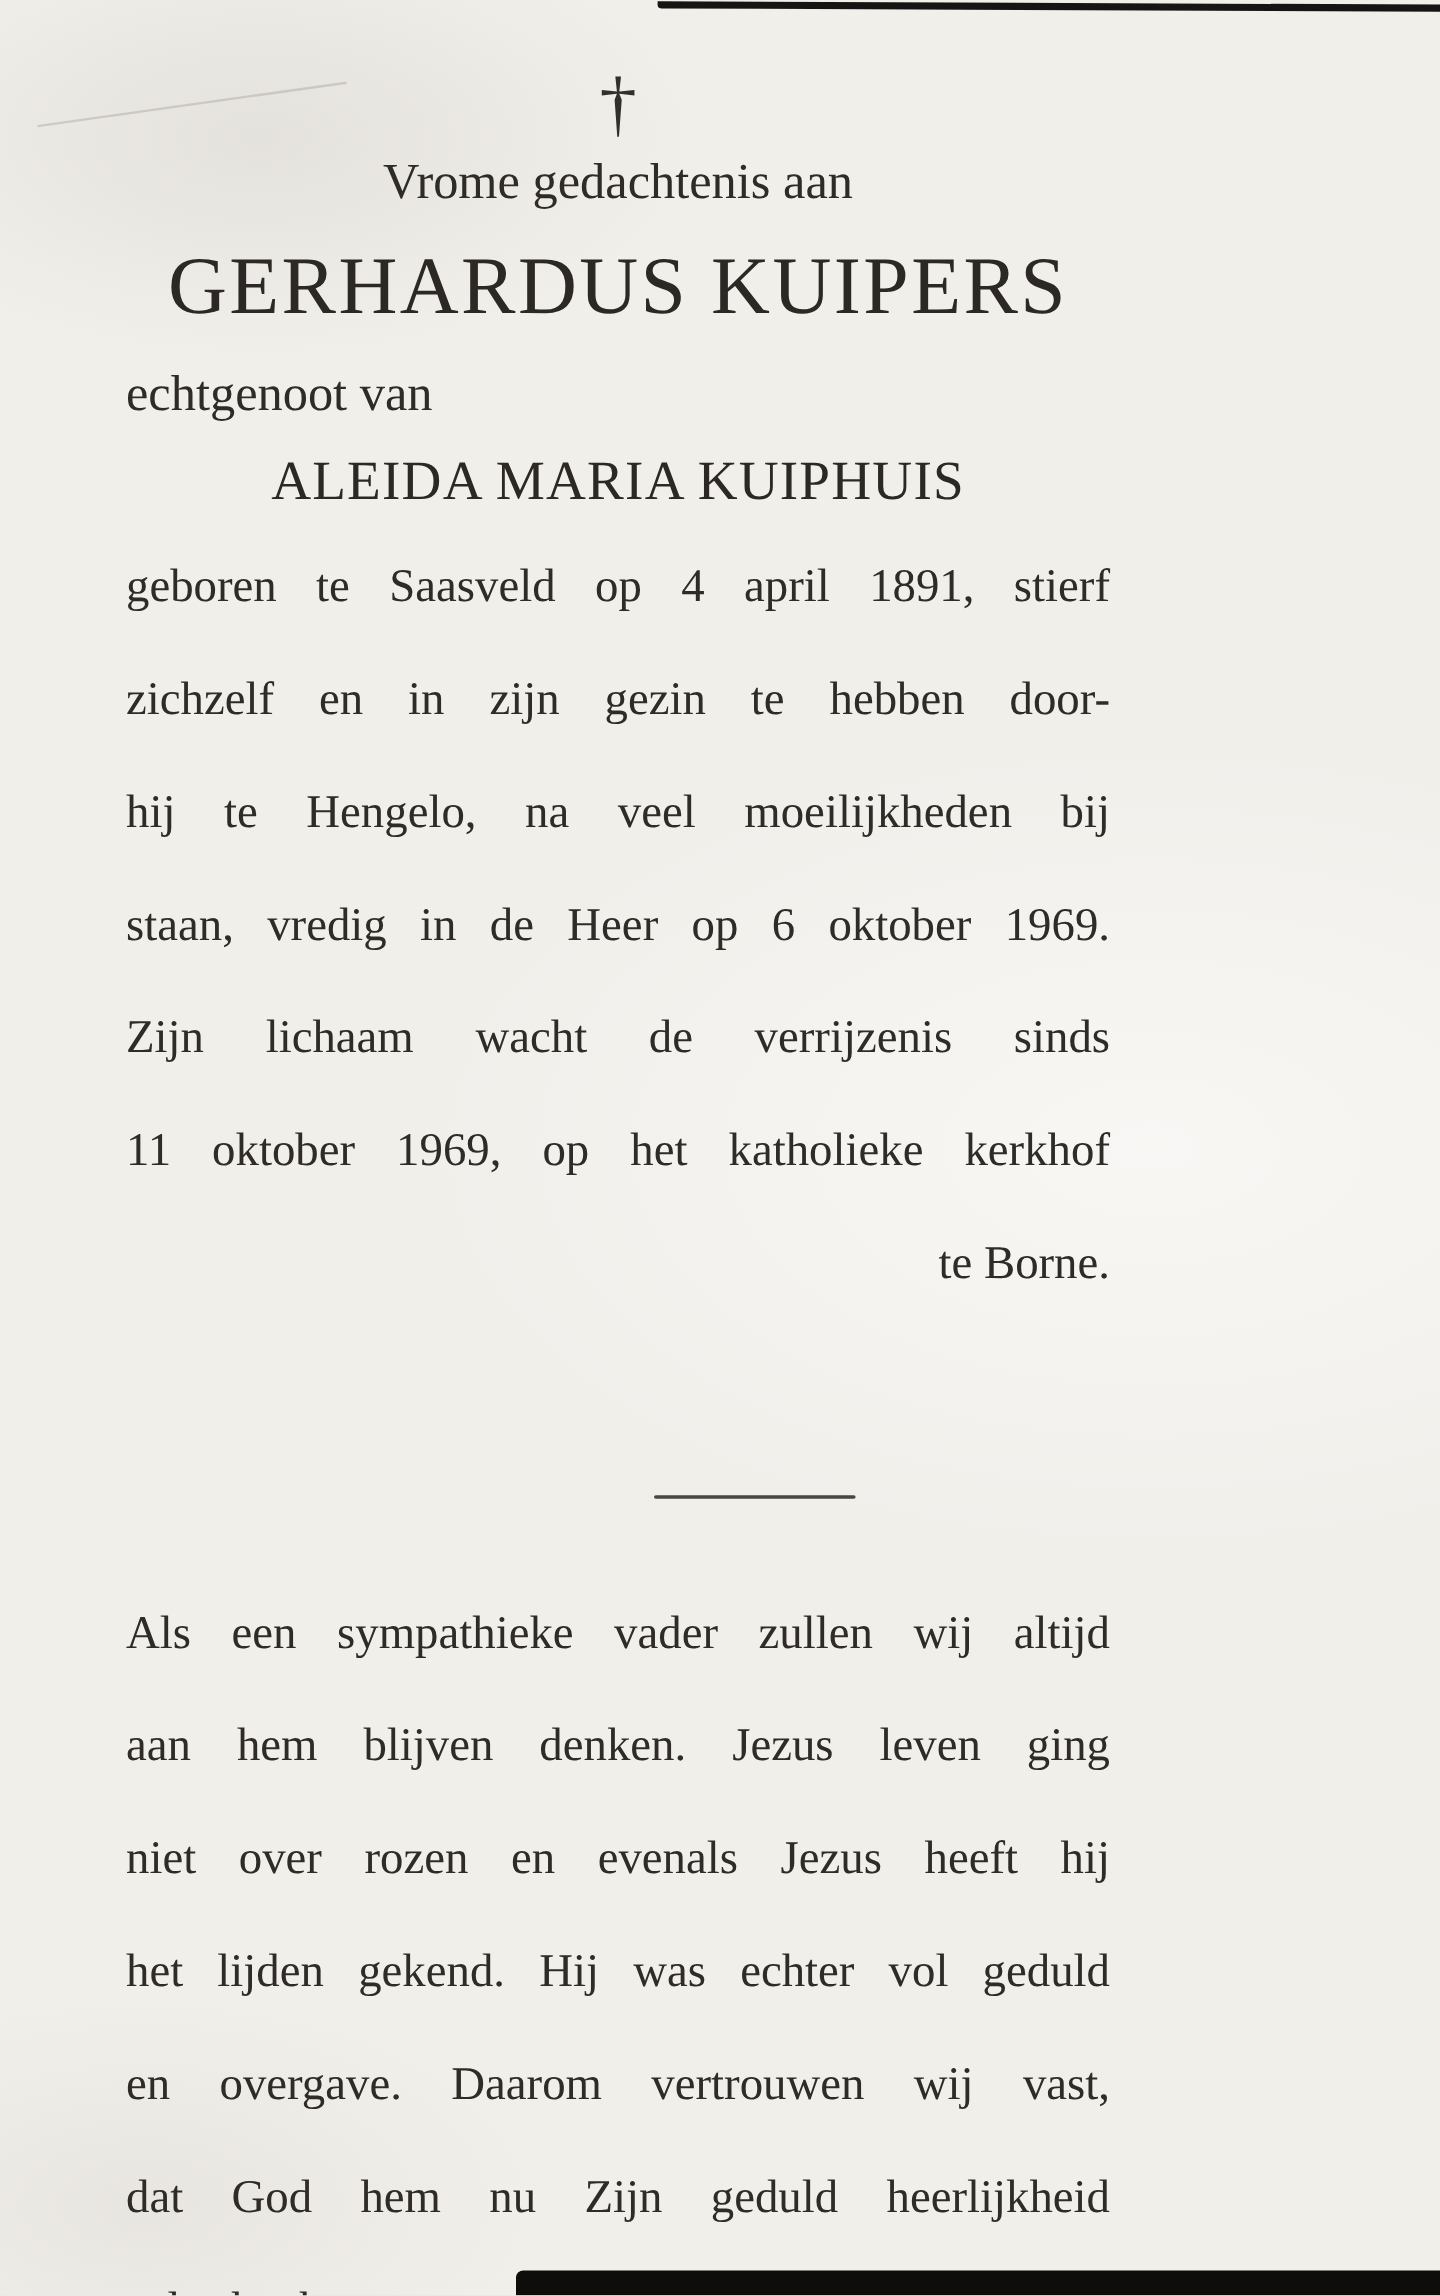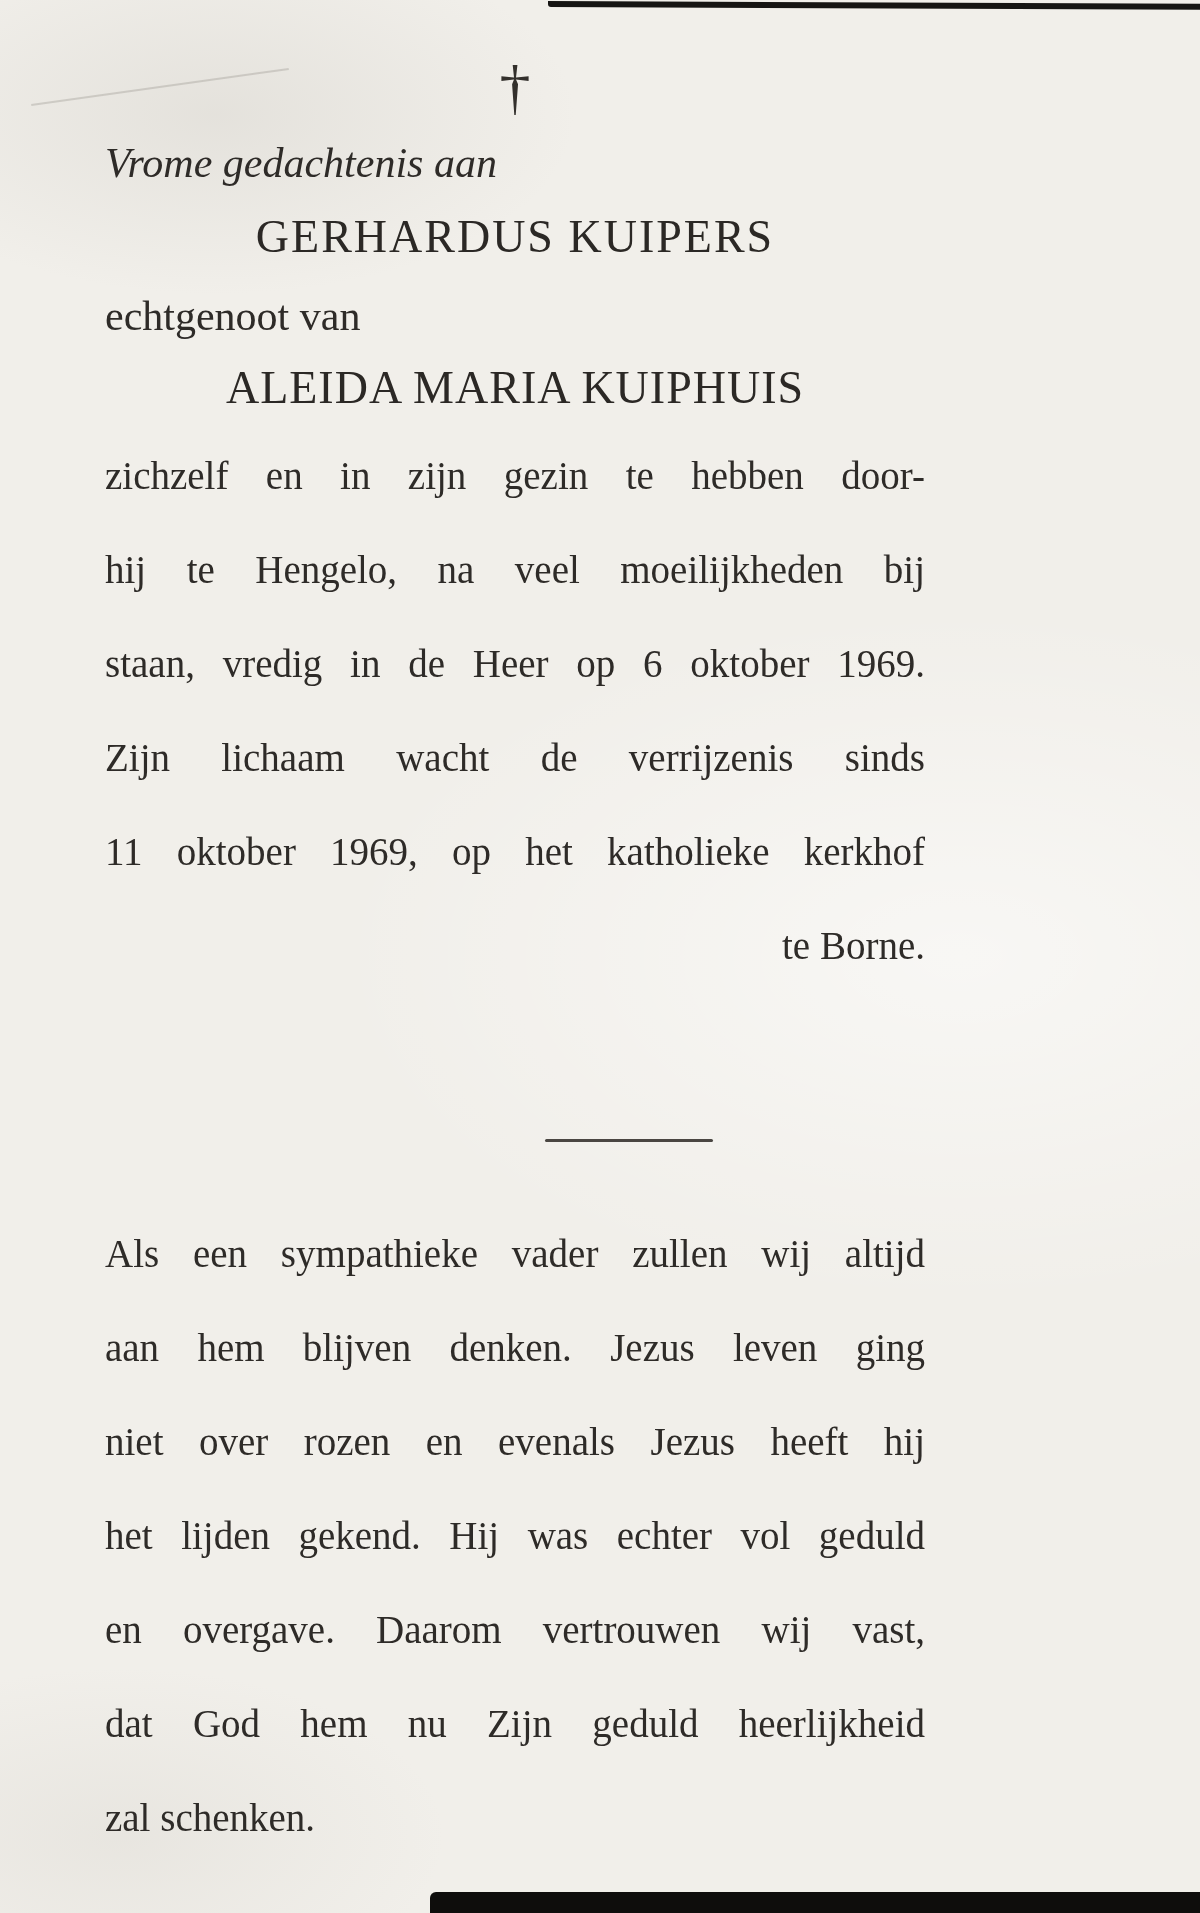--- a/index.html
+++ b/index.html
@@ -56,30 +56,29 @@
     padding: 56px 275px 0 105px; 
   }
   .cross {
     text-align: center;
     font-size: 62px;
     line-height: 1;
     font-weight: 400;
     color: #33302c;
   }
   .intro {
-    margin-top: 22px;
-    text-align: left;
+    margin-top: 11px;
+    text-align: center;
     font-size: 42px;
     line-height: 1.1;
-    font-style: italic;
   }
   .name {
     margin: 26px 0 0 0;
     text-align: center;
-    font-size: 46px;
+    font-size: 68px;
     font-weight: 400;
     letter-spacing: 2px;
     line-height: 1.1;
     color: #2b2825;
   }
   .relation {
     margin-top: 30px;
     font-size: 42px;
     line-height: 1.1;
   }
@@ -133,20 +132,21 @@
     <div class="intro">Vrome gedachtenis aan</div>
 
     <h1 class="name">GERHARDUS KUIPERS</h1>
 
     <div class="relation">echtgenoot van</div>
 
     <h2 class="spouse">ALEIDA MARIA KUIPHUIS</h2>
 
     <div class="para">
       <div>
+          <div class="jline">geboren te Saasveld op 4 april 1891, stierf</div>
           <div class="jline">zichzelf en in zijn gezin te hebben door-</div>
           <div class="jline">hij te Hengelo, na veel moeilijkheden bij</div>
           <div class="jline">staan, vredig in de Heer op 6 oktober 1969.</div>
           <div class="jline">Zijn lichaam wacht de verrijzenis sinds</div>
           <div class="jline">11 oktober 1969, op het katholieke kerkhof</div>
         </div>
       <div class="cline">te Borne.</div>
     </div>
 
     <div class="divider"></div>

